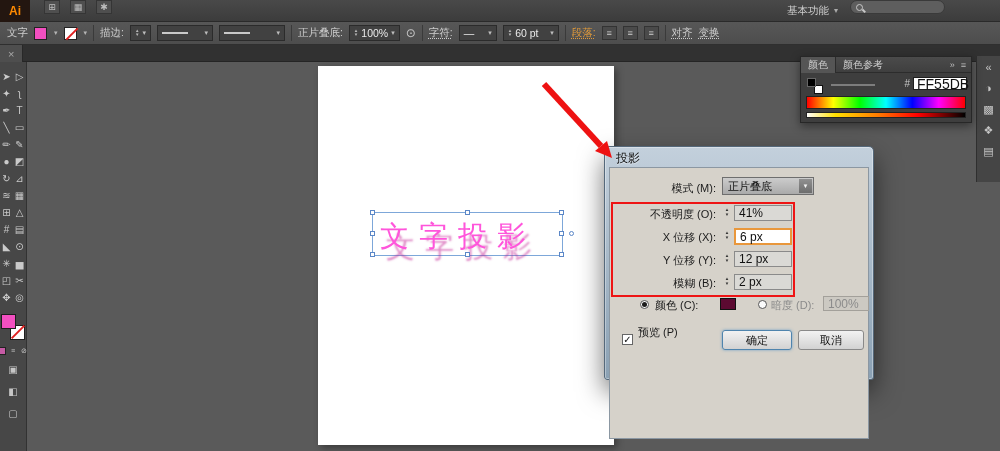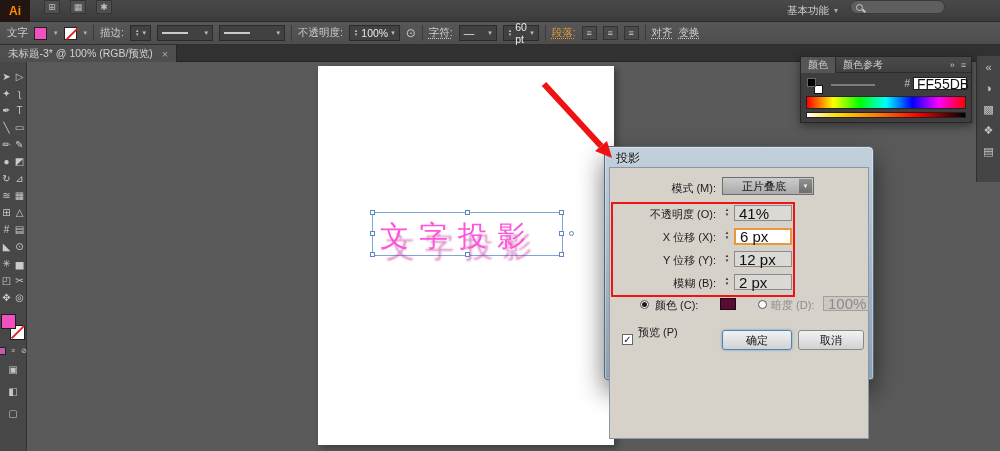--- a/index.html
+++ b/index.html
@@ -82,24 +82,24 @@
 
 
 .right-rail{position:absolute;right:0;top:56px;width:24px;height:126px;background:#454545;border-left:1px solid #2f2f2f;z-index:25;display:flex;flex-direction:column;align-items:center;gap:9px;padding-top:5px}
 .rail-icon{font-size:11px;color:#c6c6c6;line-height:12px}
 
 
 .dialog{position:absolute;left:604px;top:146px;width:270px;height:234px;background:linear-gradient(#c3d0dc,#8aa0b3);border:1px solid #55687a;border-radius:5px 5px 3px 3px;box-shadow:0 12px 26px rgba(0,0,0,.55),inset 0 0 0 1px rgba(255,255,255,.35);padding:20px 4px 4px;z-index:50}
 .dialog-title{position:absolute;left:11px;top:3px;color:#0e0e0e;font-size:12px;text-shadow:0 1px 1px rgba(255,255,255,.6)}
 .dialog-body{position:relative;width:100%;height:272px;background:#d6d2ca;border:1px solid #8b97a2}
 .dlabel{position:absolute;left:0;width:106px;text-align:right;color:#1b1b1b;font-size:11px}
-.combo{position:absolute;left:112px;top:9px;width:92px;height:18px;background:linear-gradient(#cccccc,#aaaaaa);border:1px solid #6e6e6e;color:#111;font-size:11px;display:flex;align-items:center;padding:0 19px}
+.combo{position:absolute;left:112px;top:9px;width:92px;height:18px;background:linear-gradient(#cccccc,#aaaaaa);border:1px solid #6e6e6e;color:#111;font-size:11px;display:flex;align-items:center;padding:0 5px}
 .combo-arrow{position:absolute;right:1px;top:1px;bottom:1px;width:13px;background:linear-gradient(#909090,#6d6d6d);color:#f2f2f2;font-size:6px;display:flex;align-items:center;justify-content:center}
 .dstep{position:absolute;left:112px;width:10px;display:flex;flex-direction:column;font-size:4.5px;line-height:5px;color:#333;align-items:center}
-.dfield{position:absolute;left:124px;width:58px;height:16px;background:#dad9d5;border:1px solid #8a8a8a;color:#111;font-size:15px;display:flex;align-items:center;padding:0 4px}
+.dfield{position:absolute;left:124px;width:58px;height:16px;background:#dad9d5;border:1px solid #8a8a8a;color:#111;font-size:12px;display:flex;align-items:center;padding:0 4px}
 .dfield.focus{background:#fff;border:2px solid #e9973b;height:17px}
 .dfield.disabled{background:#ccc9c2;border-color:#a3a09a;color:#8b8b8b}
 .radio{position:absolute;width:9px;height:9px;border-radius:50%;border:1px solid #555;background:#fbfbfb}
 .radio.sel::after{content:"";display:block;width:5px;height:5px;border-radius:50%;background:#1c1c1c;margin:1px}
 .dtext{position:absolute;color:#1b1b1b;font-size:11px}
 .dtext.dim{color:#8b8b8b}
 .color-chip{position:absolute;width:16px;height:12px;background:#5c0a31;border:1px solid #111}
 .checkbox{position:absolute;width:11px;height:11px;background:#fff;border:1px solid #666;color:#111;font-size:10px;line-height:10px;text-align:center}
 .dbtn{position:absolute;height:20px;background:linear-gradient(#f2f2f2,#d2d2d2);border:1px solid #898989;border-radius:3px;color:#111;font-size:11px;display:flex;align-items:center;justify-content:center}
 .dbtn.primary{border-color:#4f84ad;box-shadow:0 0 3px rgba(90,150,200,.8)}
@@ -146,57 +146,56 @@
     </span>
     <span class="cb-field" style="width:56px">
       <span class="line-sample"></span>
       <span class="caret-d" style="margin-left:auto">▾</span>
     </span>
     <span class="cb-field" style="width:66px">
       <span class="line-sample"></span>
       <span class="caret-d" style="margin-left:auto">▾</span>
     </span>
     <span class="sep"></span>
-    <span>不透明度:</span>
+    <span>正片叠底:</span>
     <span class="cb-field">
       <span class="stepper">
           <span>▲</span>
           <span>▼</span>
         </span>
       <span>100%</span>
       <span class="caret-d">▾</span>
     </span>
     <span class="style-circle">⊙</span>
     <span class="sep"></span>
     <span class="cb-link">字符:</span>
     <span class="cb-field" style="width:38px">
       <span>—</span>
       <span class="caret-d" style="margin-left:auto">▾</span>
     </span>
-    <span class="cb-field" style="width:36px">
+    <span class="cb-field" style="width:56px">
       <span class="stepper">
           <span>▲</span>
           <span>▼</span>
         </span>
       <span>60 pt</span>
       <span class="caret-d" style="margin-left:auto">▾</span>
     </span>
     <span class="sep"></span>
     <span class="cb-link orange">段落:</span>
     <span class="al-btn">≡</span>
     <span class="al-btn">≡</span>
     <span class="al-btn">≡</span>
     <span class="sep"></span>
     <span class="cb-link">对齐</span>
     <span class="cb-link">变换</span>
   </div>
 
   <div class="tabbar">
     <div class="doc-tab">
-      <span>未标题-3* @ 100% (RGB/预览)</span>
       <span class="close">×</span>
     </div>
   </div>
 
   <div class="toolpanel">
     <div class="tool-grid">
         <div class="tool">➤</div>
         <div class="tool">▷</div>
         <div class="tool">✦</div>
         <div class="tool">ʅ</div>

